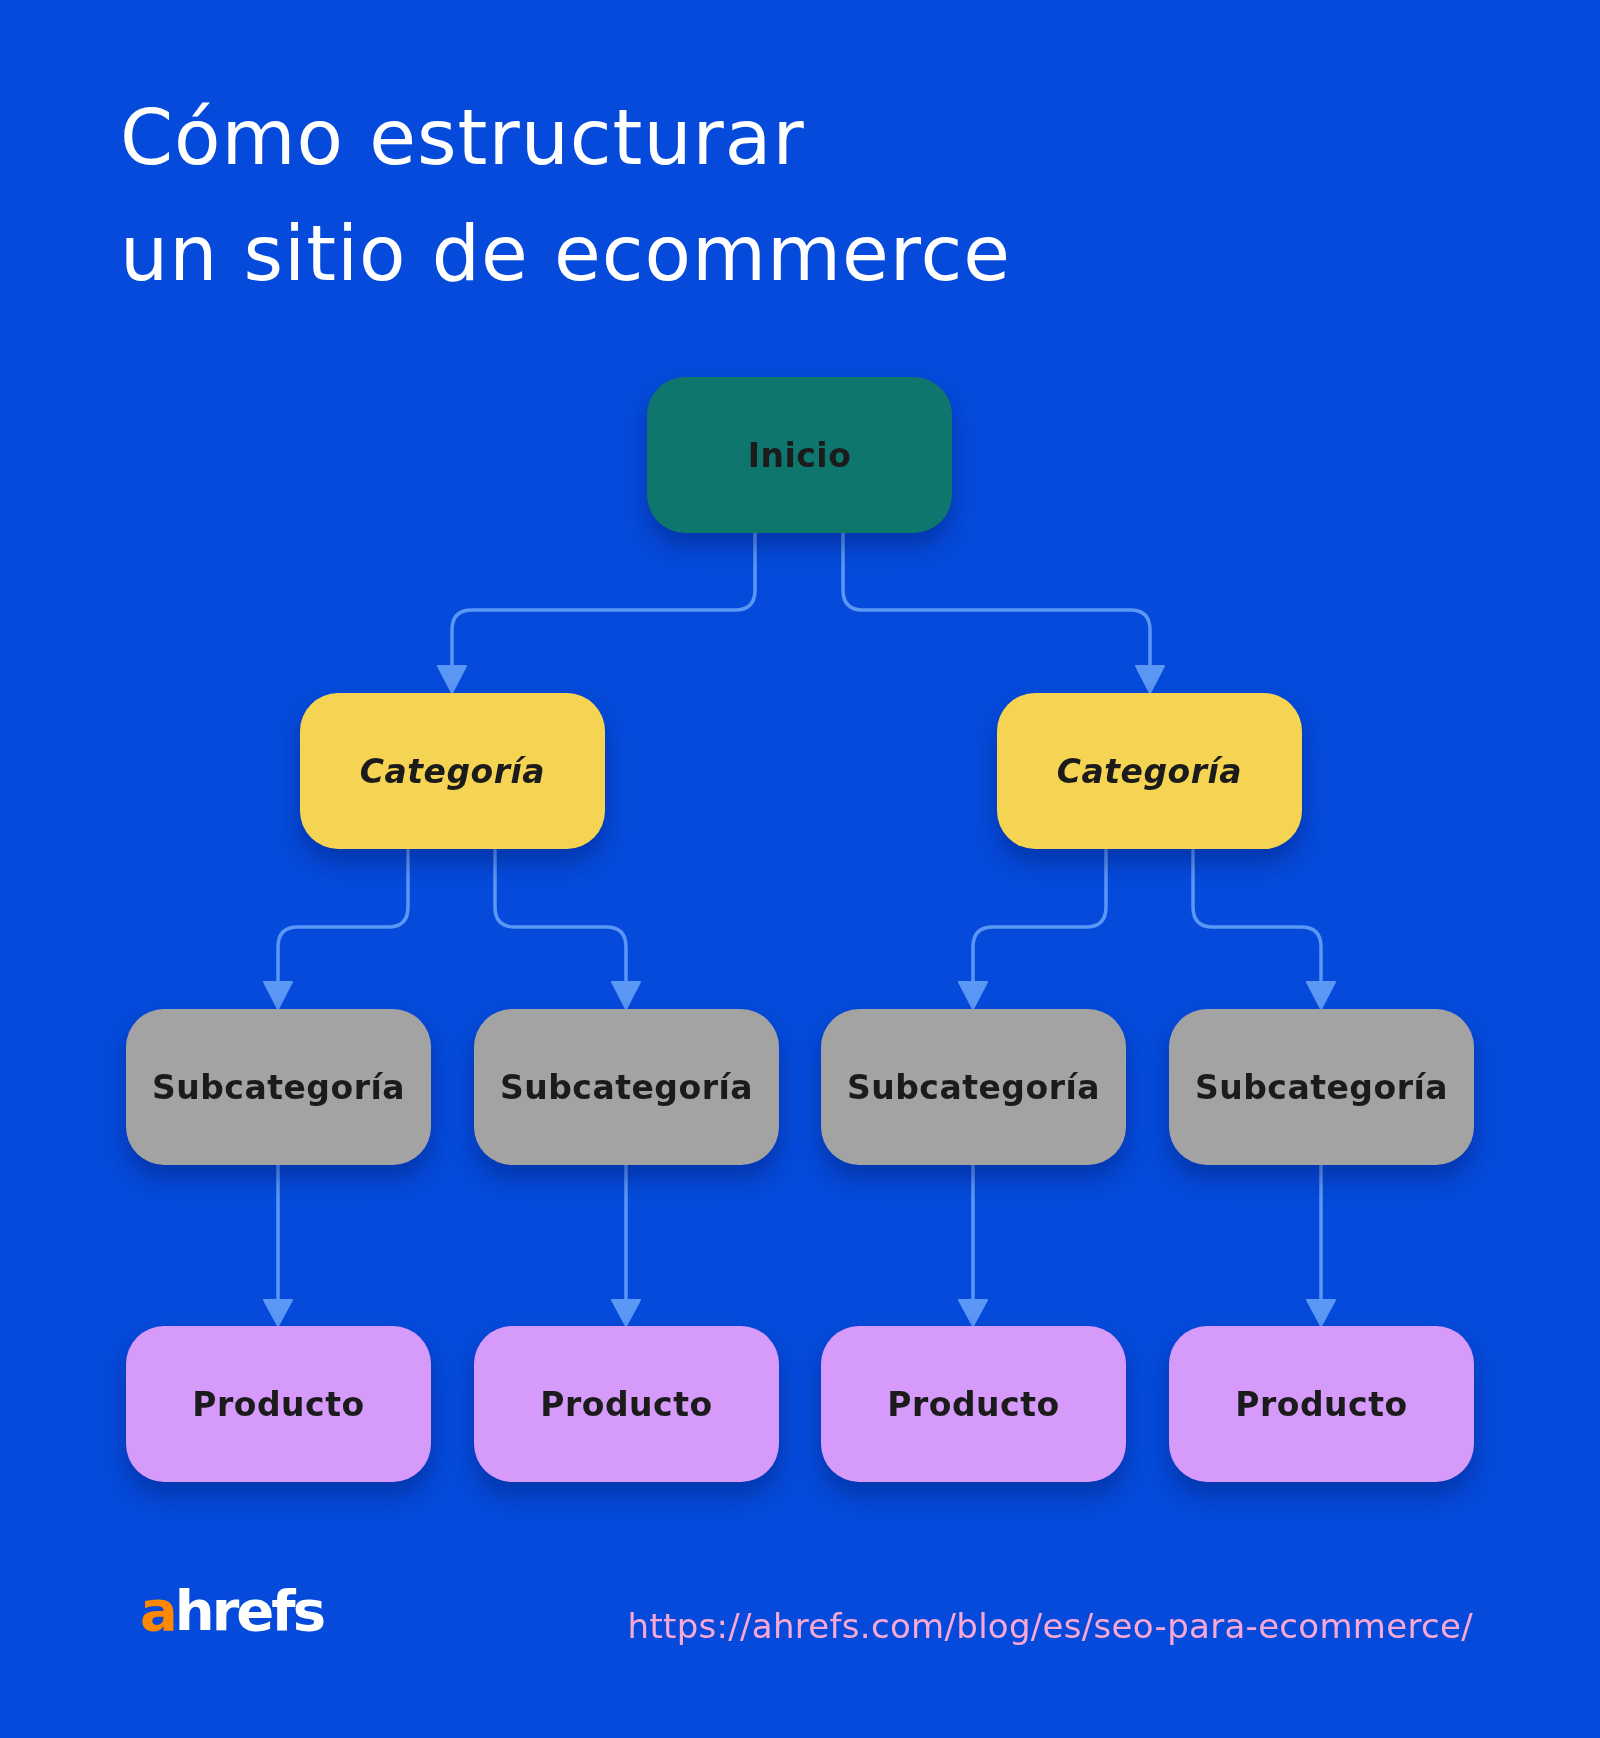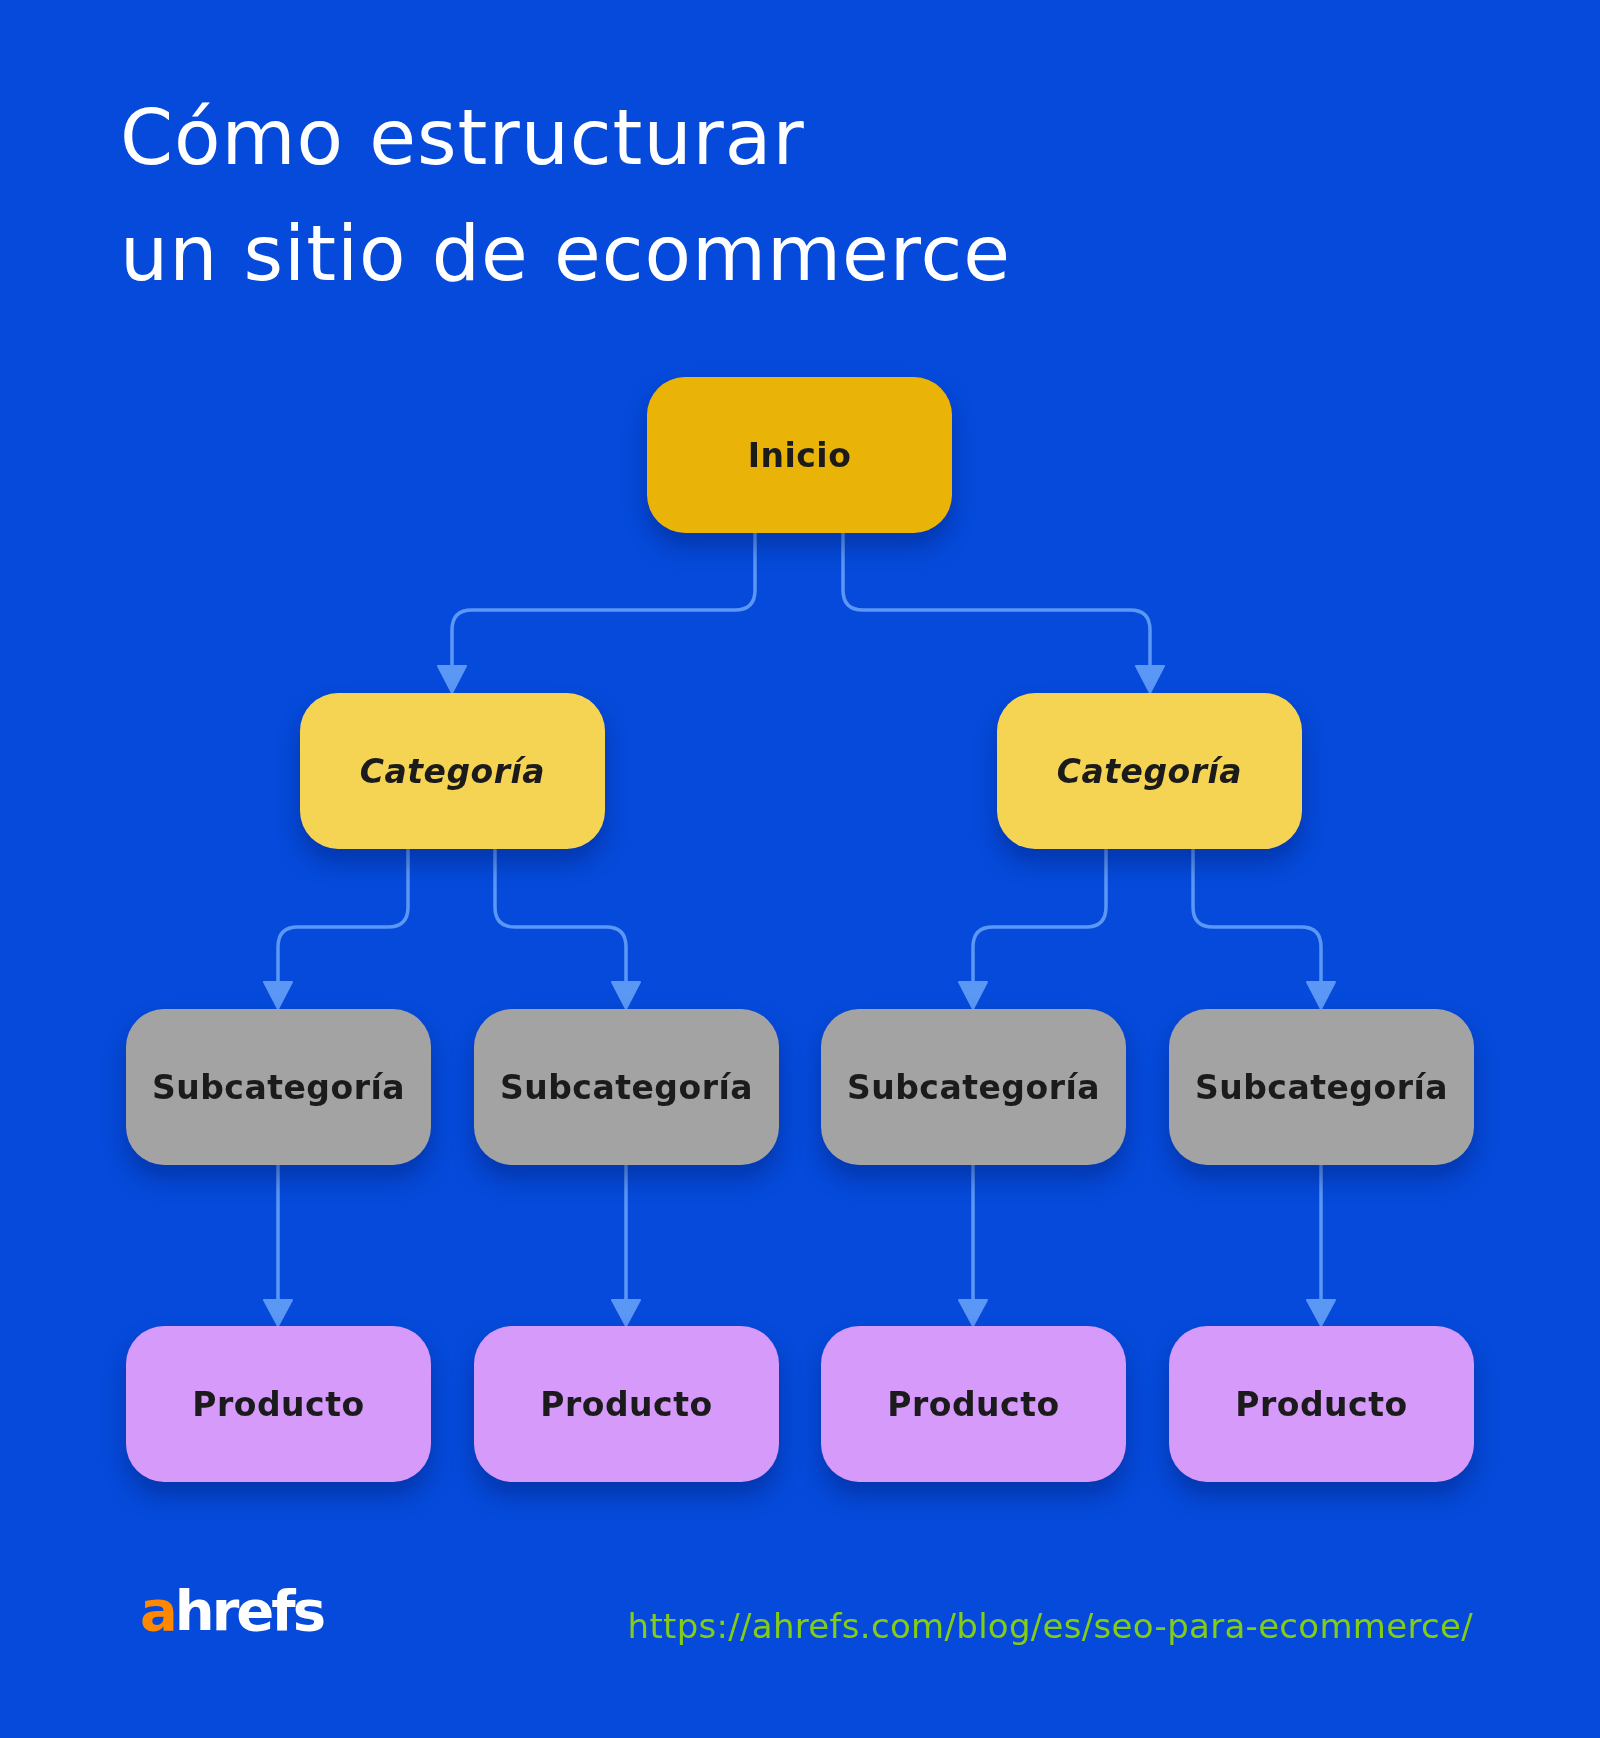--- a/index.html
+++ b/index.html
@@ -2,27 +2,27 @@
 <html><head>
 <meta charset="utf-8">
 <style>
   html, body { margin:0; padding:0; }
   body { width:1600px; height:1738px; background:#054ADA; position:relative; overflow:hidden; font-family:"Liberation Sans", sans-serif; }
   .title { position:absolute; left:120px; top:80px; margin:0; color:#ffffff; font-family:"DejaVu Sans", sans-serif; font-weight:normal; font-size:76px; line-height:116px; letter-spacing:1px; }
   .title span { display:block; }
   .diagram { position:absolute; left:0; top:0; width:1600px; height:1738px; }
   .node { position:absolute; width:305px; height:156px; border-radius:38px; display:flex; align-items:center; justify-content:center; box-shadow:0 14px 22px rgba(0,20,90,0.35); }
   .node span { font-family:"DejaVu Sans", sans-serif; font-weight:bold; font-size:33px; color:#1b1b1b; letter-spacing:0.5px; }
-  .home { background:#eab308; }
+  .home { background:#0f766e; }
   .cat { background:#F6D453;font-style:italic; }
   .sub { background:#a3a3a3; }
   .prod { background:#D69AFB;text-align:right; }
   .logo { position:absolute; left:140px; top:1572px; font-family:"DejaVu Sans", sans-serif; font-weight:bold; font-size:56px; line-height:78px; letter-spacing:-3px; color:#ffffff; }
   .logo .a { color:#FF8800; }
-  .url { position:absolute; right:127px; top:1606px; font-family:"DejaVu Sans", sans-serif; font-size:34px; color:#84cc16; letter-spacing:0.3px; }
+  .url { position:absolute; right:127px; top:1606px; font-family:"DejaVu Sans", sans-serif; font-size:34px; color:#f9a8d4; letter-spacing:0.3px; }
 </style>
 </head>
 <body>
 
 <h1 class="title">
   <span>Cómo estructurar</span>
   <span>un sitio de ecommerce</span>
 </h1>
 
 <div class="diagram">

